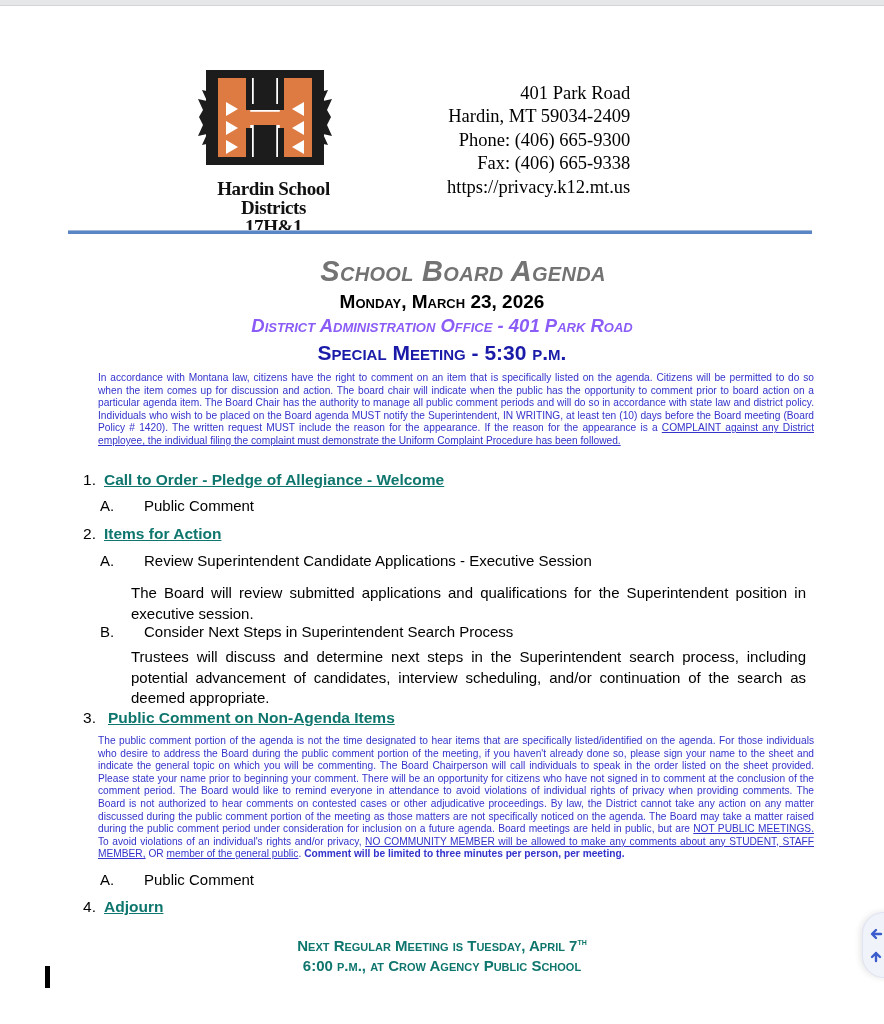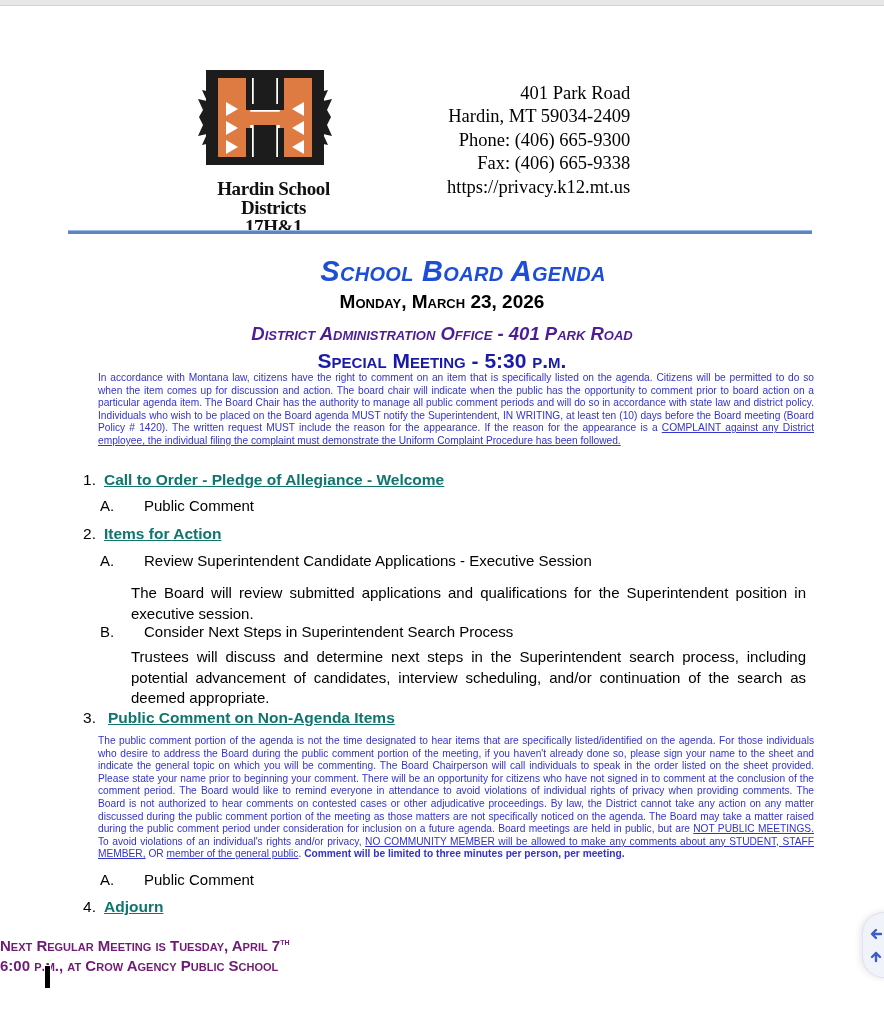--- a/index.html
+++ b/index.html
@@ -83,44 +83,43 @@
     position: absolute;
     top: 248px; left: 0;
     width: 884px;
     text-align: center;
   }
   .t-main {
     font-family: "Liberation Sans", sans-serif;
     font-style: italic;
     font-weight: bold;
     font-size: 29px;
-    color: #1d4ed8;
+    color: #737373;
     font-variant: small-caps;
     letter-spacing: 0.3px;
     line-height: 34px;
     padding-left: 42px;
   }
   .t-date {
     font-family: "Liberation Sans", sans-serif;
     font-weight: bold;
     font-size: 19px;
     color: #000000;
     font-variant: small-caps;
     line-height: 25px;
     margin-top: 1px;
   }
   .t-place {
     font-family: "Liberation Sans", sans-serif;
     font-style: italic;
     font-weight: bold;
     font-size: 18.5px;
-    color: #4c1d95;
+    color: #8b5cf6;
     font-variant: small-caps;
     line-height: 24px;
-    margin-top: 8px;
   }
   .t-special {
     font-family: "Liberation Sans", sans-serif;
     font-weight: bold;
     font-size: 21px;
     color: #1a1aa8;
     font-variant: small-caps;
     line-height: 27px;
     margin-top: 1px;
   }
@@ -194,25 +193,25 @@
     line-height: 20.5px;
     color: #000;
     text-align: justify;
   }
 
   
   .footer {
     position: absolute;
     left: 0; top: 926px;
     width: 884px;
-    text-align: left;
+    text-align: center;
     font-family: "Liberation Sans", sans-serif;
     font-weight: bold;
     font-size: 15px;
-    color: #701a75;
+    color: #0f766e;
     font-variant: small-caps;
     line-height: 19.5px;
   }
   .footer sup { font-size: 9.5px; vertical-align: super; }
 
   
   .ibeam {
     position: absolute;
     left: 44px; top: 959px;
     width: 5px; height: 22px;

